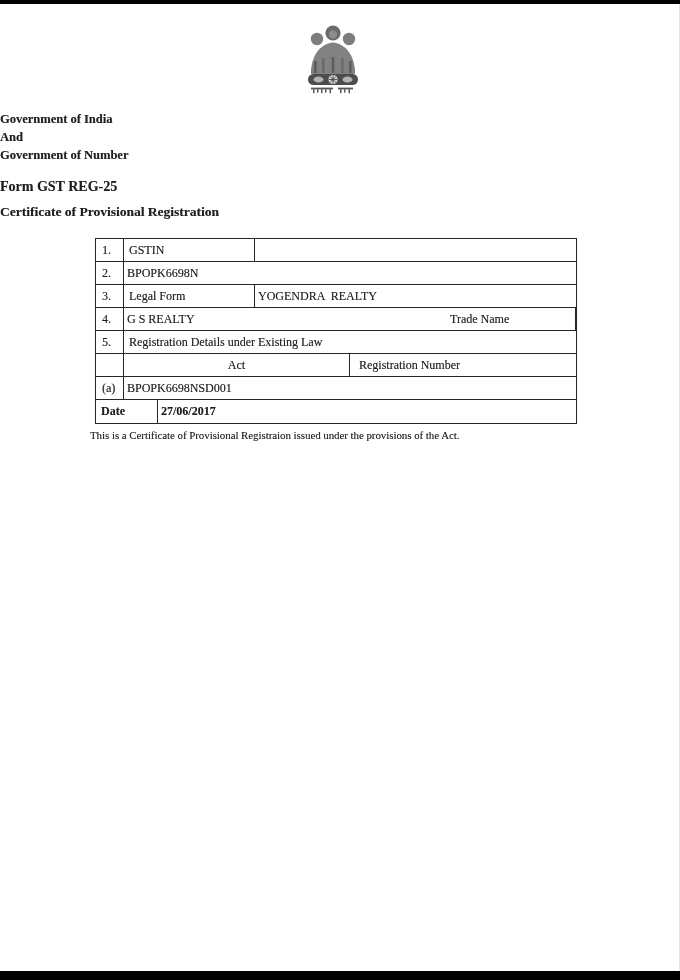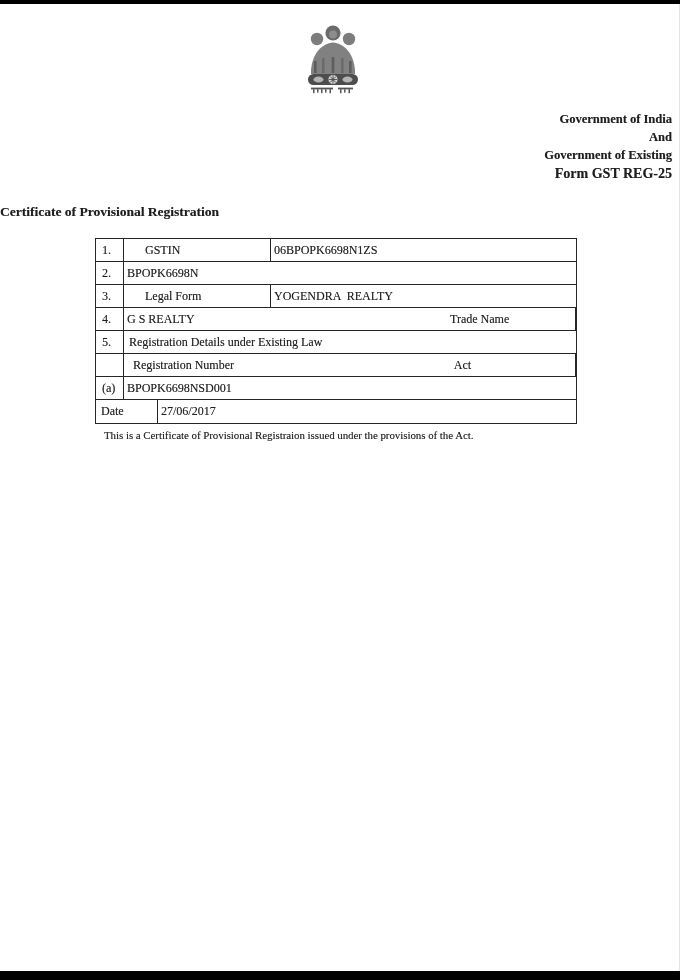--- a/index.html
+++ b/index.html
@@ -9,45 +9,45 @@
     font-family:"Liberation Serif","DejaVu Serif",serif;
     text-shadow:0.2px 0.2px 0.6px rgba(40,40,40,0.45);
   }
   .topbar{position:absolute;top:0;left:0;right:0;height:4px;background:#000;}
   .bottombar{position:absolute;bottom:0;left:0;right:0;height:9px;background:#000;}
   .rightedge{position:absolute;top:4px;bottom:9px;right:0;width:1px;background:#e4e4e4;}
 
   .emblem{position:absolute;left:304px;top:24px;width:58px;height:70px;}
   .vh{position:absolute;width:1px;height:1px;overflow:hidden;clip:rect(0 0 0 0);white-space:nowrap;}
 
-  .header{position:absolute;top:110px;left:0;width:672px;text-align:right;}
+  .header{position:absolute;top:110px;left:0;width:672px;text-align:left;}
   .hline{font-weight:bold;font-size:12.5px;line-height:18px;}
-  .hline-form{font-weight:bold;font-size:14px;line-height:19px;margin-top:0;}
+  .hline-form{font-weight:bold;font-size:14px;line-height:19px;margin-top:13px;}
 
   .doc-title{position:absolute;top:204px;left:0;width:672px;text-align:left;
     font-weight:bold;font-size:13.5px;}
 
   .cert-table{position:absolute;left:95px;top:238px;width:482px;
     border:1.6px solid #262626;box-sizing:border-box;background:#fff;}
   .trow{display:flex;height:23px;border-bottom:1.6px solid #262626;
     box-sizing:border-box;font-size:12px;}
-  .trow:last-child{border-bottom:none;}
+  .trow:last-child{border-bottom:none;font-weight:bold;}
   .cell{box-sizing:border-box;display:flex;align-items:center;
     padding:0 3px 0 5px;white-space:pre;overflow:hidden;}
   .bdr{border-right:1.6px solid #262626;}
   .c-sno{width:28px;padding-left:6px;flex:none;}
-  .c-label{width:131px;flex:none;margin-left:16px;}
+  .c-label{width:131px;flex:none;}
   .c-value{flex:1;padding-left:3px;}
   .c-span{flex:1;}
   .c-act{width:226px;flex:none;justify-content:center;padding:0;}
   .c-actlabel{width:226px;flex:none;}
   .c-regno{flex:1;padding-left:9px;}
   .c-date{width:62px;flex:none;}
 
-  .footer-note{position:absolute;left:104px;top:429px;font-size:10.8px;}
+  .footer-note{position:absolute;left:90px;top:429px;font-size:10.8px;}
 </style>
 </head>
 <body>
 
 <div class="topbar"></div>
 <div class="bottombar"></div>
 <div class="rightedge"></div>
 
 <div class="emblem">
   <svg width="58" height="70" viewBox="0 0 58 70" xmlns="http://www.w3.org/2000/svg" aria-hidden="true">
@@ -92,32 +92,31 @@
       <rect x="40" y="65.2" width="1.5" height="3.4"></rect>
       <rect x="44.5" y="65.2" width="1.5" height="4"></rect>
     </g>
   </svg>
   <span class="vh">सत्यमेव जयते</span>
 </div>
 
 <div class="header">
   <div class="hline">Government of India</div>
   <div class="hline">And</div>
-  <div class="hline">Government of Existing</div>
+  <div class="hline">Government of Number</div>
   <div class="hline-form">Form GST REG-25</div>
 </div>
 
 <div class="doc-title">Certificate of Provisional Registration</div>
 
 <div class="cert-table">
 
   <div class="trow">
     <div class="cell c-sno bdr">1.</div>
     <div class="cell c-label bdr">GSTIN</div>
-    <div class="cell c-value">06BPOPK6698N1ZS</div>
   </div>
 
   <div class="trow">
     <div class="cell c-sno bdr">2.</div>
     <div class="cell c-value">BPOPK6698N</div>
   </div>
 
   <div class="trow">
     <div class="cell c-sno bdr">3.</div>
     <div class="cell c-label bdr">Legal Form</div>
@@ -130,22 +129,22 @@
     <div class="cell c-label bdr">Trade Name</div>
   </div>
 
   <div class="trow">
     <div class="cell c-sno bdr">5.</div>
     <div class="cell c-span">Registration Details under Existing Law</div>
   </div>
 
   <div class="trow">
     <div class="cell c-sno bdr"></div>
+    <div class="cell c-act bdr">Act</div>
     <div class="cell c-regno">Registration Number</div>
-    <div class="cell c-act bdr">Act</div>
   </div>
 
   <div class="trow">
     <div class="cell c-sno bdr">(a)</div>
     <div class="cell c-value">BPOPK6698NSD001</div>
   </div>
 
   <div class="trow">
     <div class="cell c-date bdr">Date</div>
     <div class="cell c-value">27/06/2017</div>

